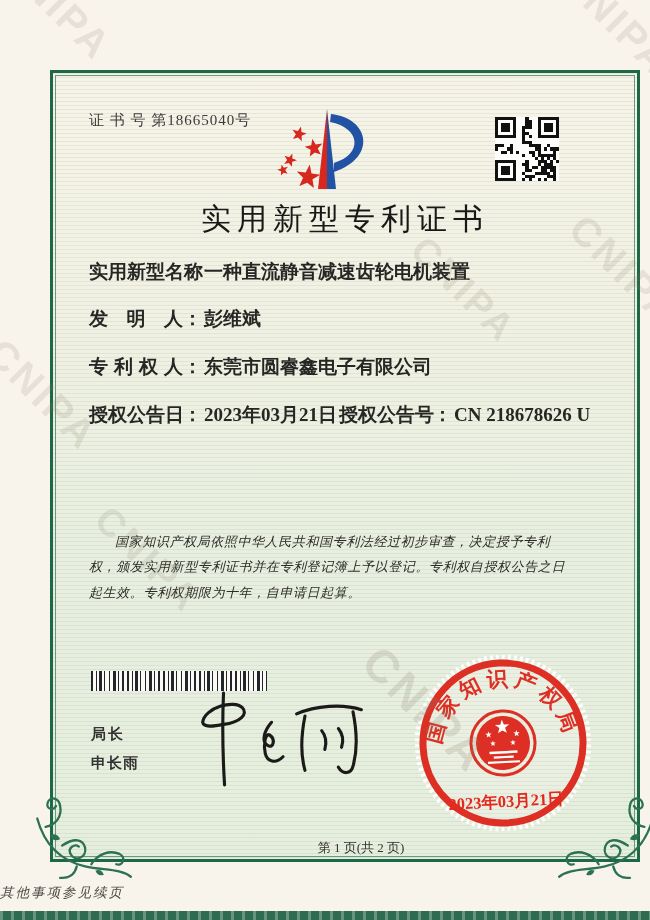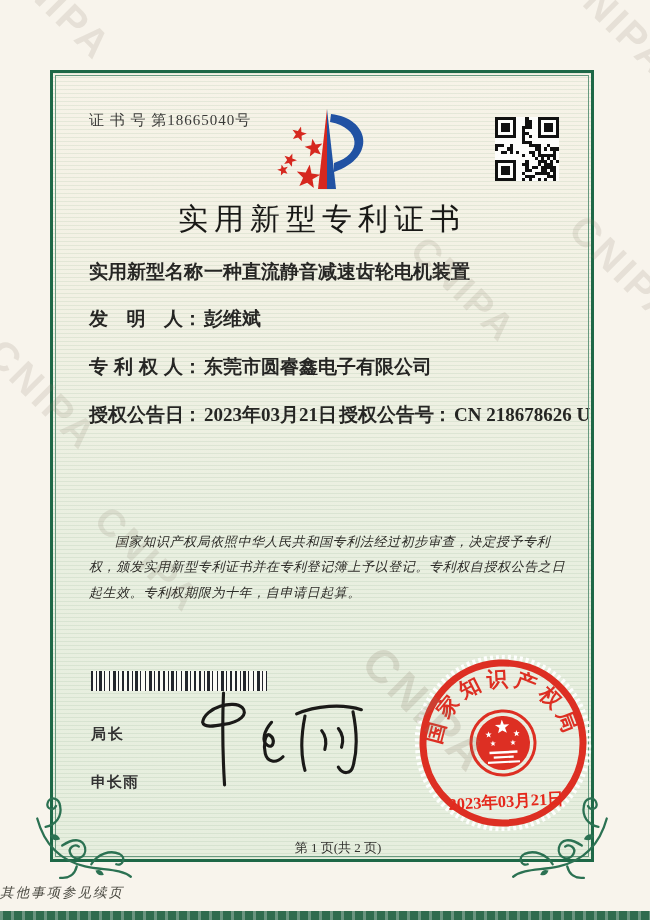--- a/index.html
+++ b/index.html
@@ -10,21 +10,21 @@
   }
   
   .wm {
     position:absolute; z-index:3; pointer-events:none;
     font-family:"Liberation Sans", sans-serif; font-weight:bold;
     color:rgba(138,127,106,0.16); transform:rotate(45deg);
     letter-spacing:3px; white-space:nowrap;
   }
   
   .cert-frame {
-    position:absolute; z-index:2; left:50px; top:70px; width:544px; height:792px;
+    position:absolute; z-index:2; left:50px; top:70px; width:590px; height:792px;
     border:3px solid #1e6847;
     background:
       repeating-linear-gradient(180deg, rgba(110,155,115,0.13) 0 1px, rgba(0,0,0,0) 1px 4px),
       linear-gradient(180deg, #f7f3e8 0%, #f2f1e4 28%, #e9efe0 60%, #e6eede 100%);
   }
   .cert-frame::after {
     content:""; position:absolute; inset:2px; border:1px solid #67997f; pointer-events:none;
   }
   .abs { position:absolute; }
   .cert-number { left:36px; top:38px; font-size:15px; color:#3a3a38; letter-spacing:1px; }
@@ -46,21 +46,21 @@
   .barcode {
     left:38px; top:598px; width:176px; height:20px; background-color:#fbfaf5;
     background-image:repeating-linear-gradient(90deg,
       #23252c 0 2px, transparent 2px 5px, #23252c 5px 6px, transparent 6px 8px,
       #23252c 8px 11px, transparent 11px 13px, #23252c 13px 14px, transparent 14px 18px,
       #23252c 18px 19px, transparent 19px 22px, #23252c 22px 25px, transparent 25px 27px,
       #23252c 27px 28px, transparent 28px 31px, #23252c 31px 33px, transparent 33px 36px);
   }
   .signer-title { left:38px; top:652px; font-family:"Liberation Sans", sans-serif;
     font-weight:bold; font-size:15px; color:#333; letter-spacing:2px; }
-  .signer-name { left:38px; top:700px; font-family:Liberation Serif, serif;
+  .signer-name { left:38px; top:681px; font-family:Liberation Serif, serif;
     font-weight:bold; font-size:15px; color:#333; letter-spacing:1px; }
   .signature { left:135px; top:612px; width:188px; height:108px; }
   .seal { left:362px; top:582px; width:176px; height:176px; transform:rotate(-3deg); z-index:4; }
   .page-num { left:16px; top:766px; width:100%; text-align:center; font-size:13px; color:#33332f; }
   .ornament { width:104px; height:104px; z-index:5; }
   .orn-left  { left:-22px; bottom:-24px; }
   .orn-right { right:-22px; bottom:-24px; transform:scaleX(-1); }
   .bottom-note { position:absolute; z-index:2; left:0; top:884px; width:100%; text-align:left;
     font-size:13.5px; font-style:italic; color:#4b4a42; letter-spacing:2px; }
   .bottom-band { position:absolute; z-index:2; left:0; bottom:0; width:100%; height:9px;

